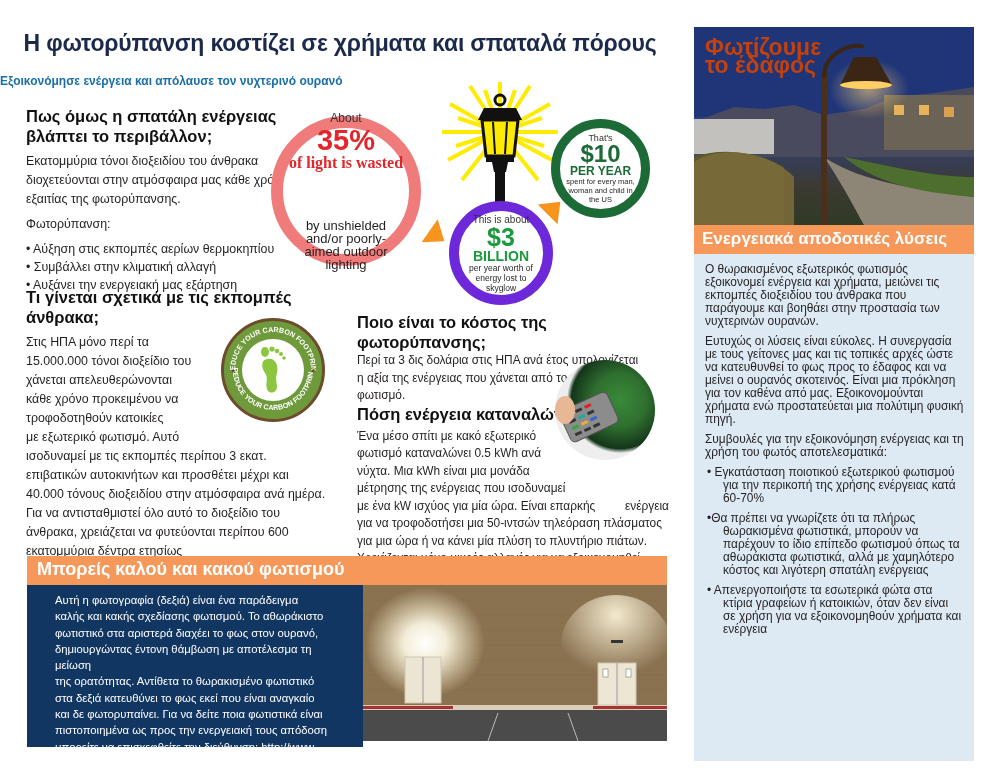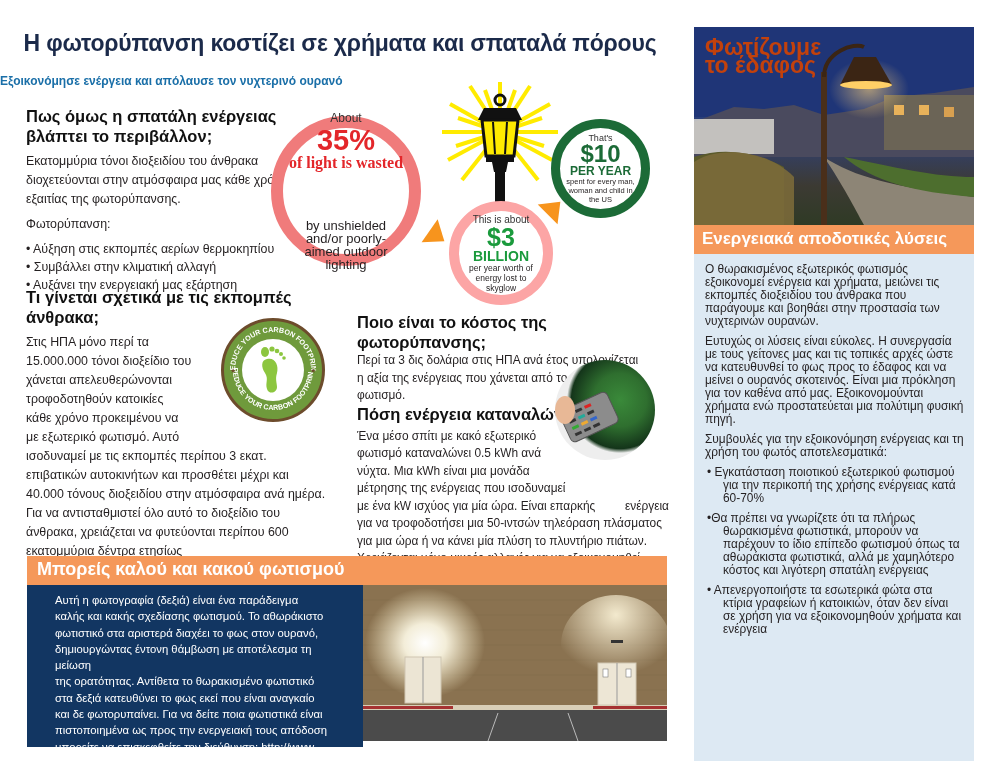--- a/index.html
+++ b/index.html
@@ -29,21 +29,21 @@
   .s2 .narrow { width: 190px; }
 
   
   .circle { border-radius: 50%; background: #fff; text-align: center; display: flex; flex-direction: column; align-items: center; justify-content: center; }
   .c-red { left: 271px; top: 116px; width: 150px; height: 150px; border: 12px solid #f07b7b; }
   .c-red .about { font-size: 12px; color: #333; }
   .c-red .big { font-size: 29px; font-weight: bold; color: #e3262a; line-height: 30px; }
   .c-red .hl { font-size: 16px; font-weight: bold; color: #e3262a; line-height: 16px; font-family: Liberation Serif, serif; }
   .c-red .sm { font-size: 13px; color: #231f20; line-height: 13px; margin-top: 48px; }
 
-  .c-green { left: 449px; top: 201px; width: 104px; height: 104px; border: 10px solid #fca5a5; }
+  .c-green { left: 449px; top: 201px; width: 104px; height: 104px; border: 10px solid #6d28d9; }
   .c-green .about { font-size: 10px; color: #333; }
   .c-green .big { font-size: 25px; font-weight: bold; color: #1a9a3c; line-height: 24px; }
   .c-green .hl { font-size: 14px; font-weight: bold; color: #1a9a3c; line-height: 14px; }
   .c-green .sm { font-size: 8.5px; color: #231f20; line-height: 10px; }
 
   .c-dgreen { left: 551px; top: 119px; width: 99px; height: 99px; border: 9px solid #1c6b37; }
   .c-dgreen .about { font-size: 9px; color: #333; }
   .c-dgreen .big { font-size: 24px; font-weight: bold; color: #1c6b37; line-height: 22px; }
   .c-dgreen .hl { font-size: 12px; font-weight: bold; color: #1c6b37; line-height: 12px; }
   .c-dgreen .sm { font-size: 7.5px; color: #231f20; line-height: 9px; }
@@ -147,22 +147,22 @@
   <div class="hl">PER YEAR</div>
   <div class="sm" style="width:72px">spent for every man, woman and child in the US</div>
 </div>
 
 <div class="abs s2">
   <h3 class="sec">Τι γίνεται σχετικά με τις εκπομπές άνθρακα;</h3>
   <div class="body narrow">
     <div>Στις ΗΠΑ μόνο περί τα</div>
     <div>15.000.000 τόνοι διοξείδιο του</div>
     <div>χάνεται απελευθερώνονται</div>
+    <div>κάθε χρόνο προκειμένου να</div>
     <div>τροφοδοτηθούν κατοικίες</div>
-    <div>κάθε χρόνο προκειμένου να</div>
     <div>με εξωτερικό φωτισμό. Αυτό</div>
   </div>
   <p class="body">ισοδυναμεί με τις εκπομπές περίπου 3 εκατ. επιβατικών αυτοκινήτων και προσθέτει μέχρι και 40.000 τόνους διοξειδίου στην ατμόσφαιρα ανά ημέρα. Για να αντισταθμιστεί  όλο αυτό το διοξείδιο του άνθρακα, χρειάζεται να φυτεύονται περίπου 600 εκατομμύρια δέντρα ετησίως</p>
 </div>
 
 <div class="abs badge">
   <svg class="abs" style="left:-3px;top:-3px" width="104" height="104" viewBox="0 0 104 104">
     <defs>
       <path id="topArc" d="M 14 52 A 38 38 0 0 1 90 52"></path>
       <path id="botArc" d="M 12 52 A 40 40 0 0 0 92 52"></path>

